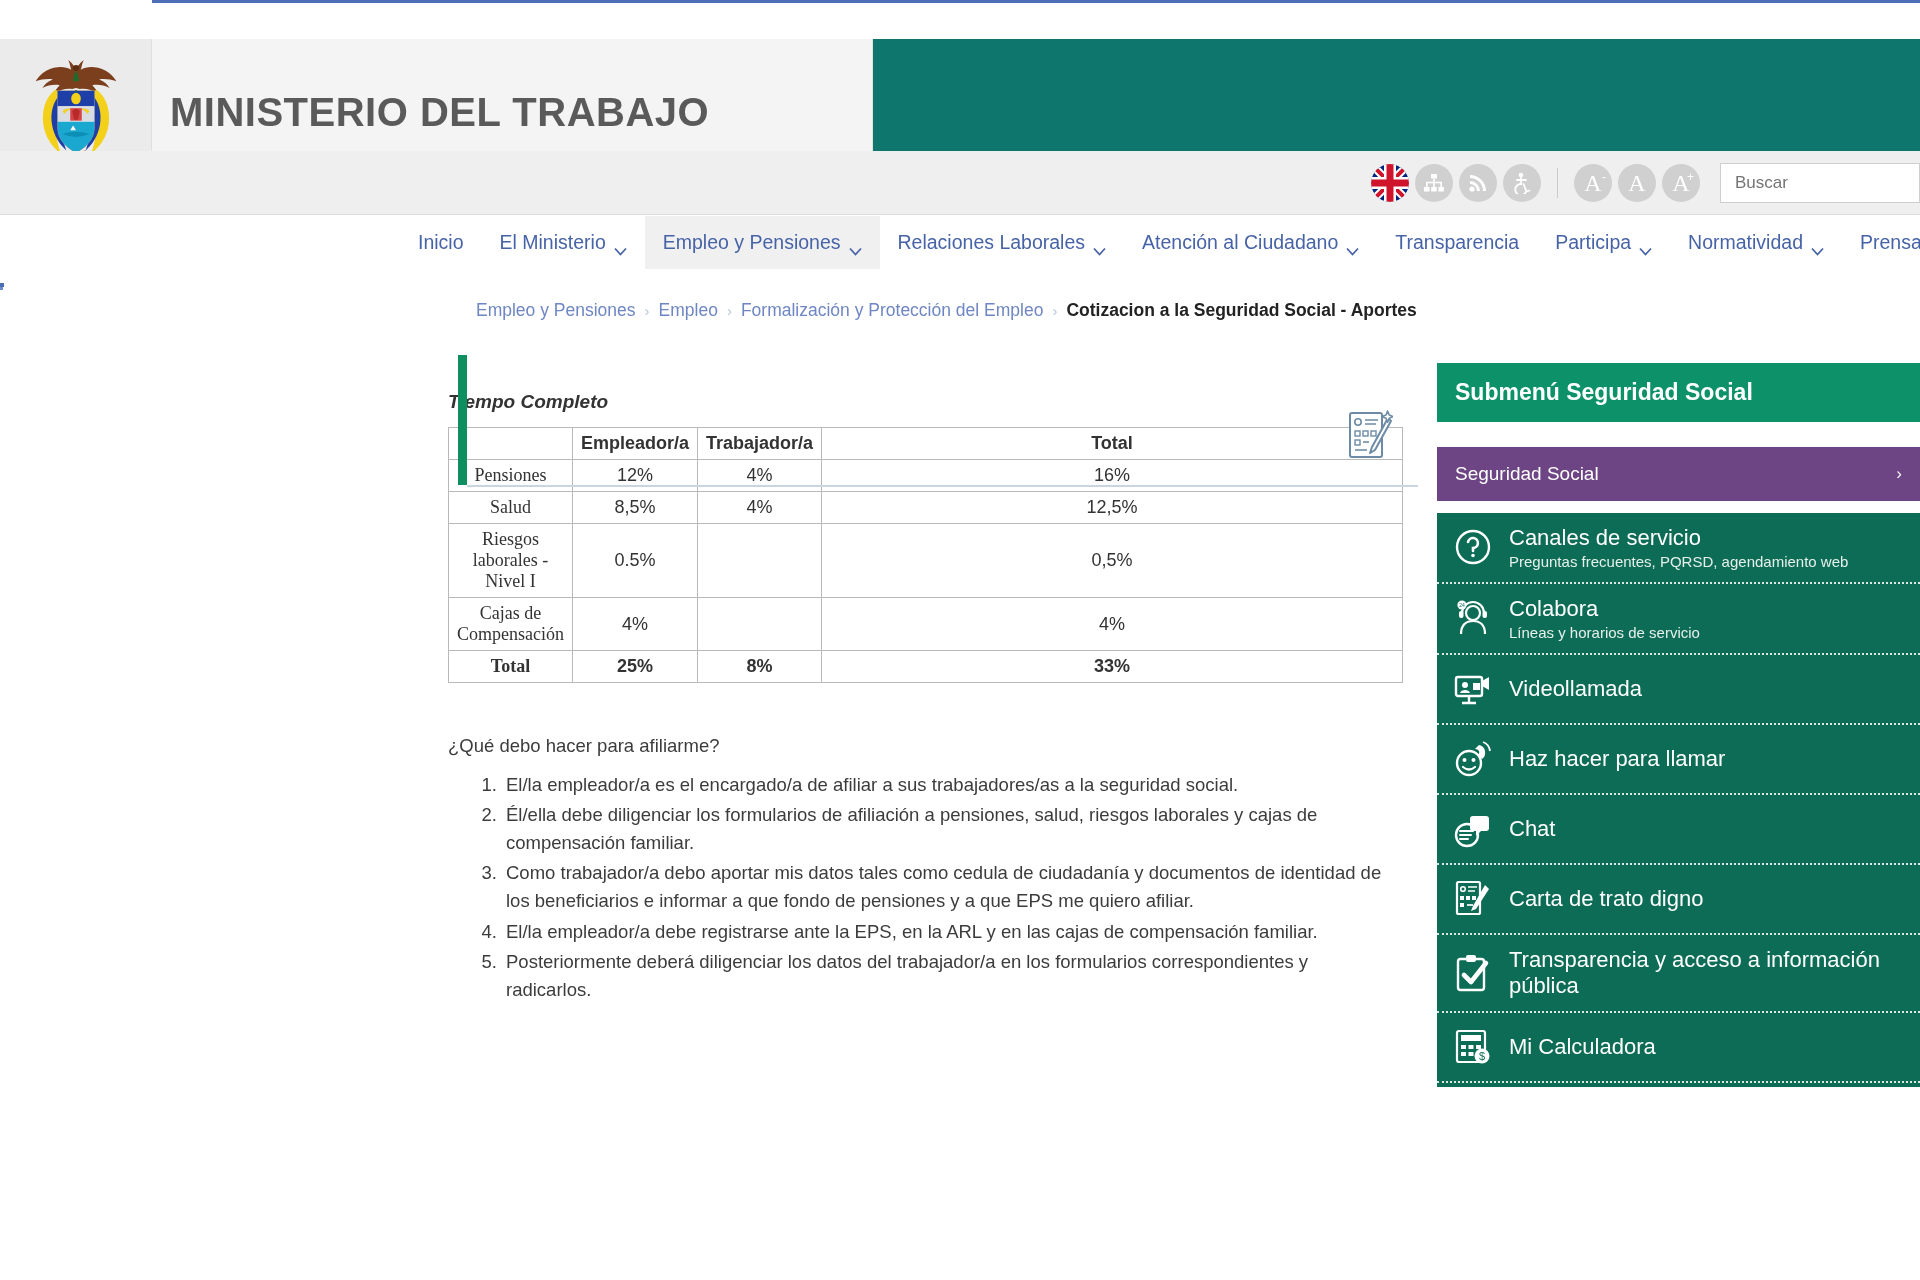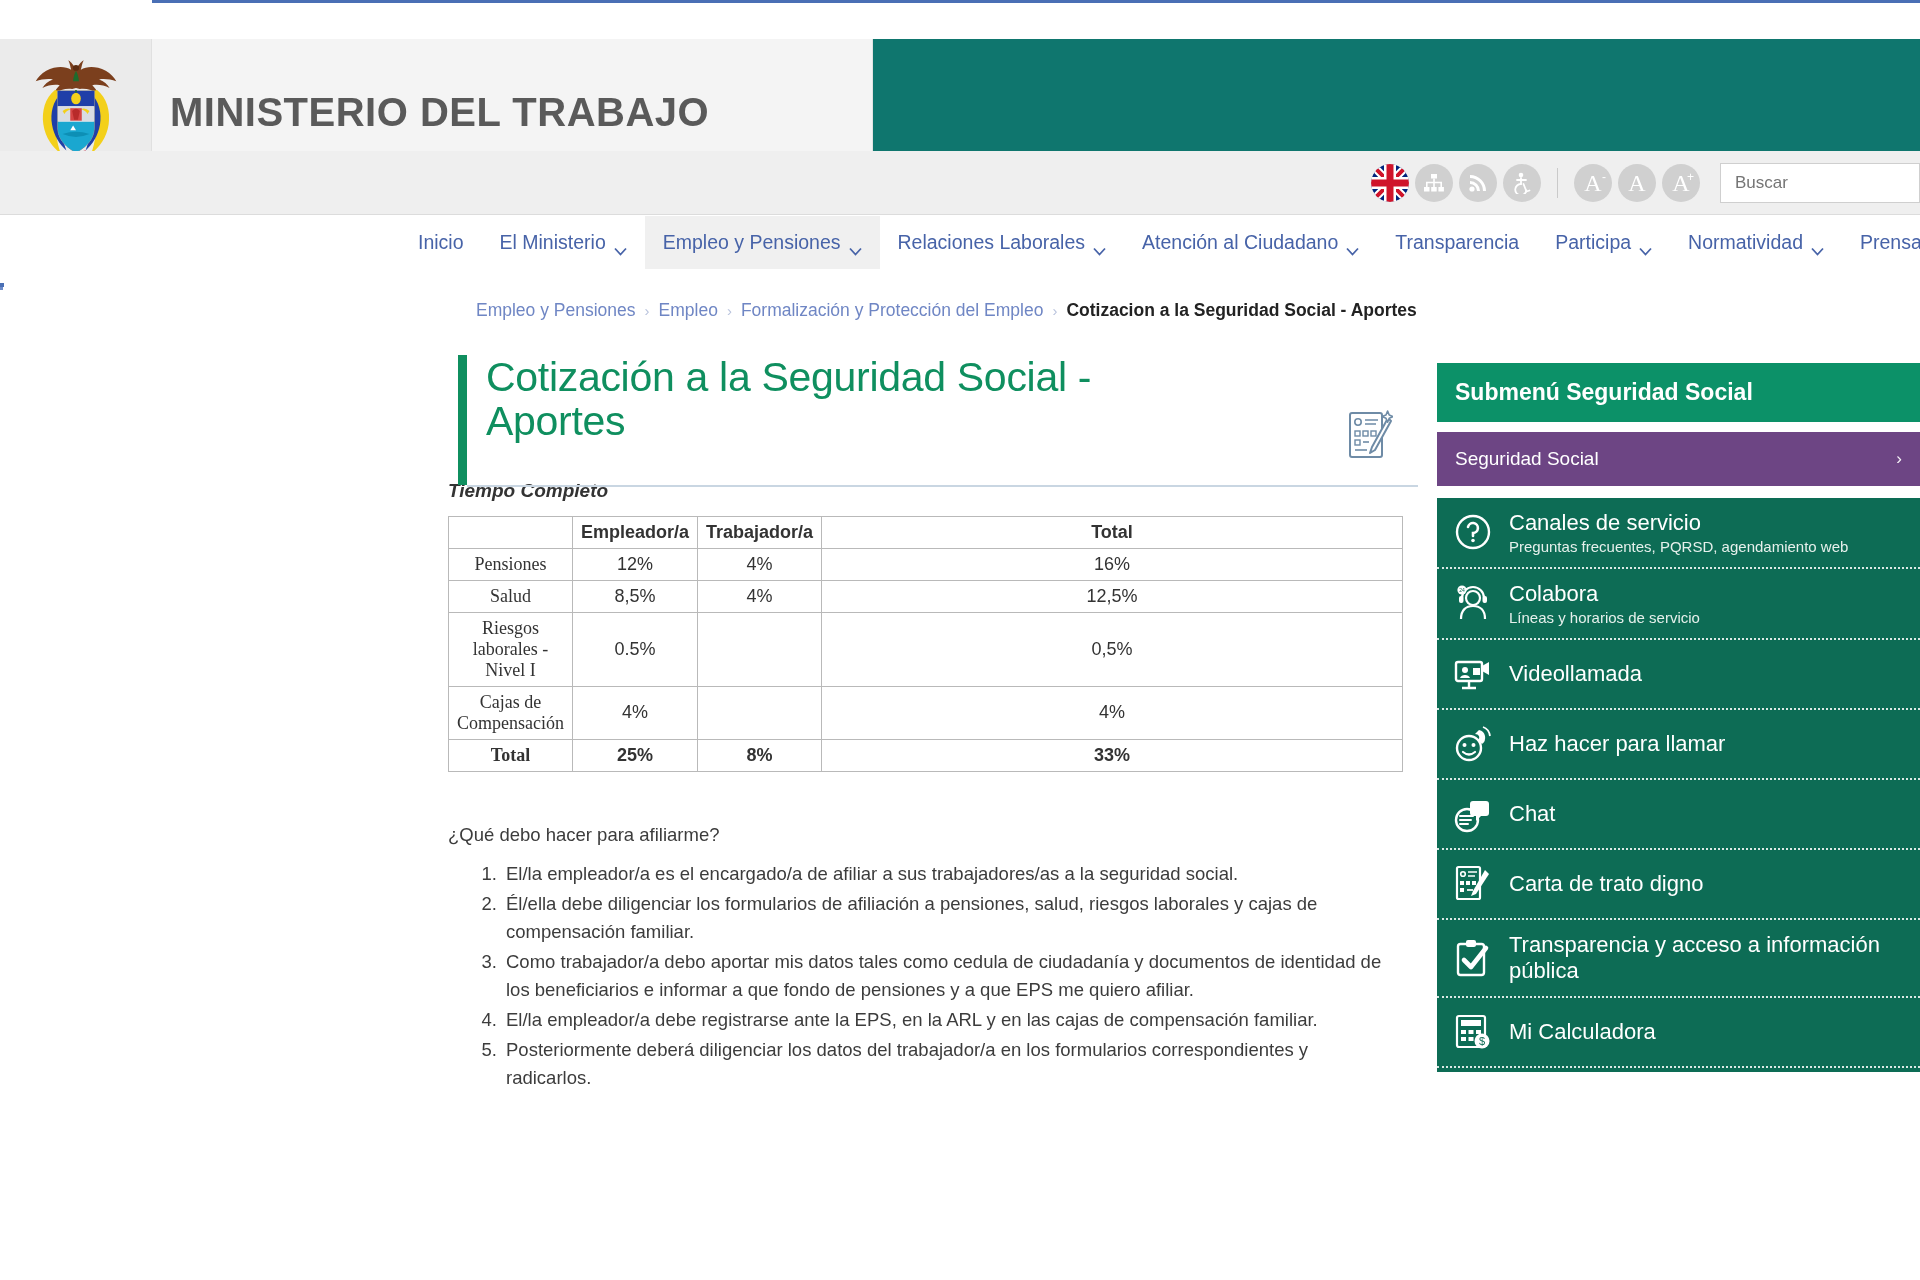--- a/index.html
+++ b/index.html
@@ -182,21 +182,21 @@
   }
   ol.faq li { margin-bottom: 2px; padding-left: 4px; }
 
   
   .rail { position: absolute; left: 1437px; top: 363px; width: 483px; }
   .rail-head {
     background: #0c9168; color: #fff; font-size: 23px; font-weight: bold;
     padding: 16px 18px; font-family: "Liberation Sans", sans-serif;
   }
   .rail-purple {
-    margin-top: 10px; background: #6d4584; color: #fff;
+    margin-top: 25px; background: #6d4584; color: #fff;
     font-size: 19px; padding: 16px 18px;
     display: flex; align-items: center; justify-content: space-between;
     cursor: pointer; font-family: "Liberation Sans", sans-serif;
   }
   .rail-purple .arrow { font-size: 17px; opacity: .95; }
 
   .svc { margin-top: 12px; width: 483px; }
   .svc-head {
     position: relative; height: 62px; background: #ffffff;
     display: flex; align-items: center;
@@ -397,21 +397,20 @@
       <span class="sepx">›</span>
       <a>Formalización y Protección del Empleo</a>
       <span class="sepx">›</span>
       <span class="current">Cotizacion a la Seguridad Social - Aportes</span>
     </div>
 
   <div class="content">
 
     <div class="title-wrap">
       <div class="title-bar"></div>
-      <h1 class="page-title">Cotización a la Seguridad Social - Aportes</h1>
       <div class="title-rule"></div>
       <div class="title-icon">
         <svg width="46" height="52" viewBox="0 0 46 52">
           <rect x="3" y="3" width="32" height="44" rx="2" fill="#fff" stroke="#6e8ba6" stroke-width="2"></rect>
           <circle cx="11" cy="12" r="3.2" fill="none" stroke="#6e8ba6" stroke-width="1.6"></circle>
           <path d="M18 10 H31 M18 14 H29" stroke="#6e8ba6" stroke-width="1.6"></path>
           <rect x="8" y="21" width="5" height="5" fill="none" stroke="#6e8ba6" stroke-width="1.4"></rect>
           <rect x="16" y="21" width="5" height="5" fill="none" stroke="#6e8ba6" stroke-width="1.4"></rect>
           <rect x="24" y="21" width="5" height="5" fill="none" stroke="#6e8ba6" stroke-width="1.4"></rect>
           <rect x="8" y="30" width="5" height="5" fill="none" stroke="#6e8ba6" stroke-width="1.4"></rect>

